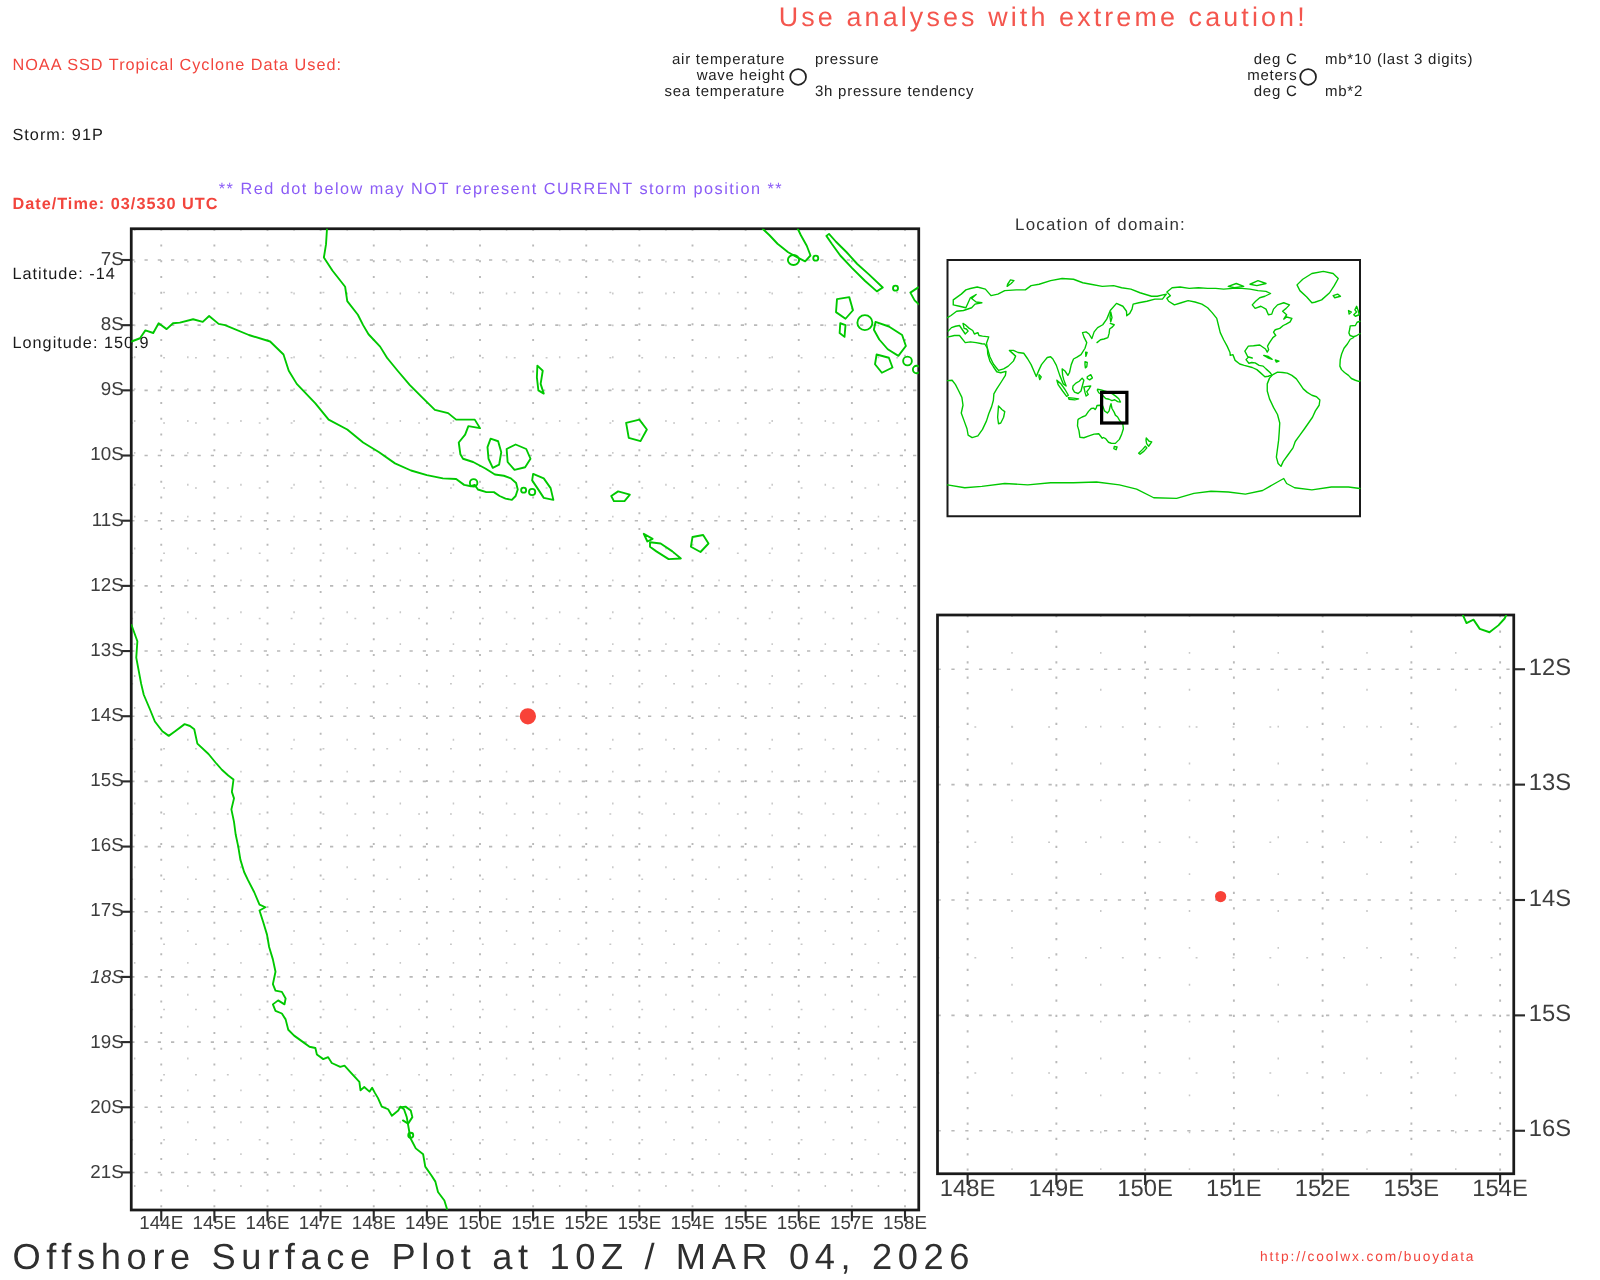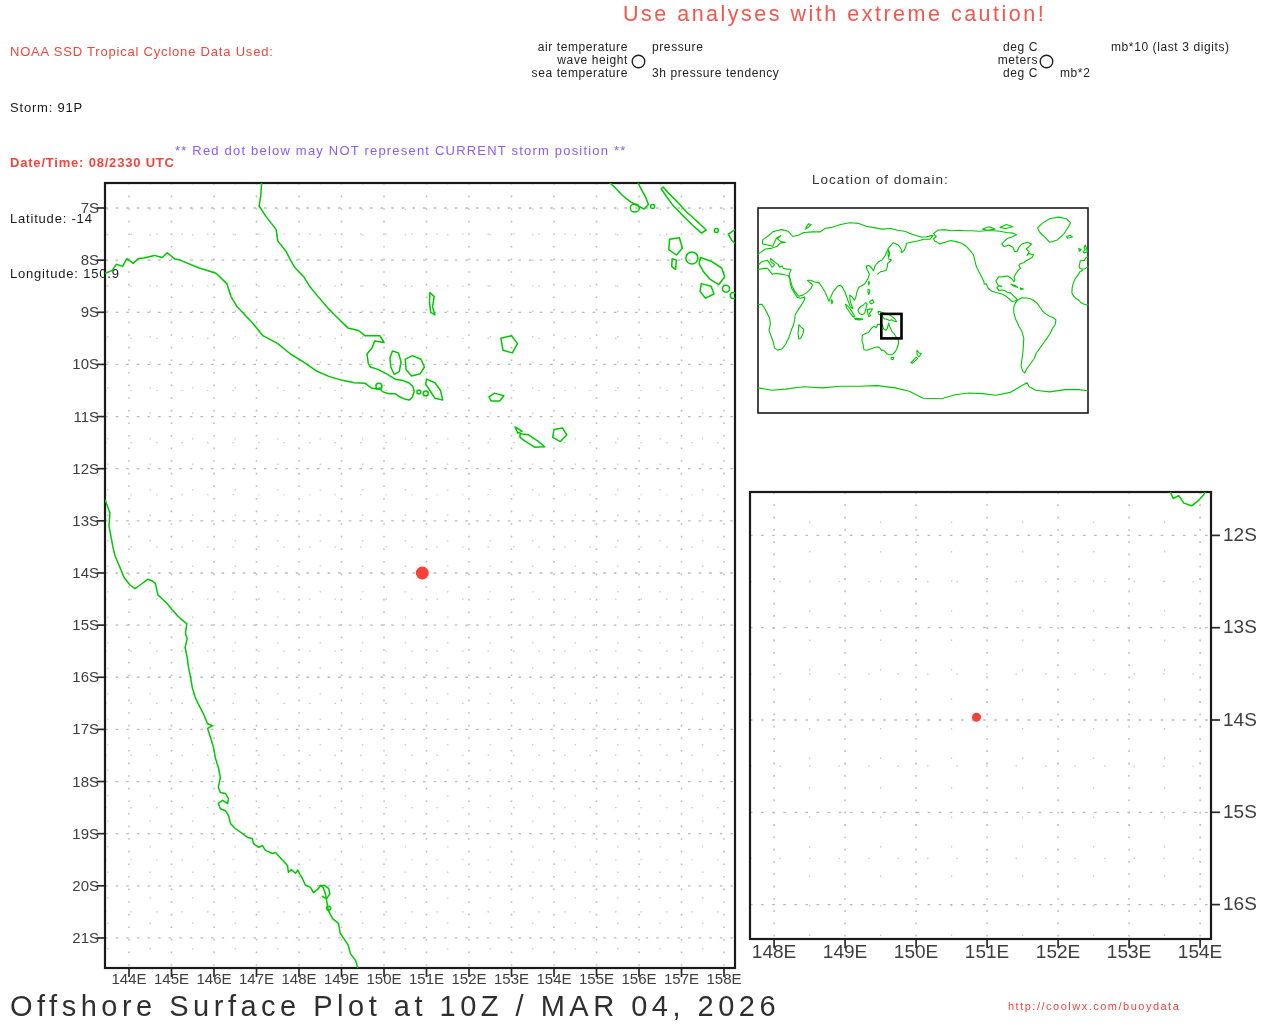--- a/index.html
+++ b/index.html
@@ -18,21 +18,21 @@
   .ftitle{font-size:29px;letter-spacing:4.5px;color:#2f2f2f;white-space:nowrap;font-weight:400;}
   .furl{font-size:11px;letter-spacing:1.5px;color:#f2453d;white-space:nowrap;}
   svg{position:absolute;overflow:visible;}
 </style>
 </head>
 <body>
 
 <div class="abs hdr" style="left:10px;top:6px;">
   <div class="red">NOAA SSD Tropical Cyclone Data Used:</div>
   <div>Storm: 91P</div>
-  <div class="red" style="font-weight:bold;">Date/Time: 08/2330 UTC</div>
+  <div class="red" style="font-weight:bold;">Date/Time: 03/3530 UTC</div>
   <div>Latitude: -14</div>
   <div>Longitude: 150.9</div>
 </div>
 
 <div class="abs caution" style="left:623px;top:2px;">Use analyses with extreme caution!</div>
 
 <div>
   <div class="abs leg leg-r" style="left:468px;top:40px;width:160px;">air temperature</div>
   <div class="abs leg leg-r" style="left:468px;top:53px;width:160px;">wave height</div>
   <div class="abs leg leg-r" style="left:468px;top:66px;width:160px;">sea temperature</div>
@@ -43,21 +43,21 @@
   <div class="abs leg" style="left:652px;top:66px;">3h pressure tendency</div>
 </div>
 
 <div>
   <div class="abs leg leg-r" style="left:938px;top:40px;width:100px;">deg C</div>
   <div class="abs leg leg-r" style="left:938px;top:53px;width:100px;">meters</div>
   <div class="abs leg leg-r" style="left:938px;top:66px;width:100px;">deg C</div>
   <svg style="left:1039px;top:54px;" width="16" height="16">
     <circle cx="7.5" cy="7.5" r="6.3" fill="none" stroke="#222" stroke-width="1.4"></circle>
   </svg>
-  <div class="abs leg" style="left:1111px;top:40px;">mb*10 (last 3 digits)</div>
+  <div class="abs leg" style="left:1060px;top:40px;">mb*10 (last 3 digits)</div>
   <div class="abs leg" style="left:1060px;top:66px;">mb*2</div>
 </div>
 
 <div class="abs warn" style="left:175px;top:143px;">** Red dot below may NOT represent CURRENT storm position **</div>
 
 <div class="abs inset-title" style="left:812px;top:172px;">Location of domain:</div>
 
 <svg id="world-map" style="left:756px;top:206px;" width="334" height="210">
   <rect x="2" y="2" width="330" height="205" fill="none" stroke="#1a1a1a" stroke-width="1.6"></rect>
   <g fill="none" stroke="#00c800" stroke-width="1.1" stroke-linejoin="round" stroke-linecap="round">
@@ -250,21 +250,21 @@
     <span class="axlab" style="left: 39px; width: 60px; text-align: right; top: 251.14px;">8S</span>
     <span class="axlab" style="left: 39px; width: 60px; text-align: right; top: 303.28px;">9S</span>
     <span class="axlab" style="left: 39px; width: 60px; text-align: right; top: 355.42px;">10S</span>
     <span class="axlab" style="left: 39px; width: 60px; text-align: right; top: 407.56px;">11S</span>
     <span class="axlab" style="left: 39px; width: 60px; text-align: right; top: 459.7px;">12S</span>
     <span class="axlab" style="left: 39px; width: 60px; text-align: right; top: 511.84px;">13S</span>
     <span class="axlab" style="left: 39px; width: 60px; text-align: right; top: 563.98px;">14S</span>
     <span class="axlab" style="left: 39px; width: 60px; text-align: right; top: 616.12px;">15S</span>
     <span class="axlab" style="left: 39px; width: 60px; text-align: right; top: 668.26px;">16S</span>
     <span class="axlab" style="left: 39px; width: 60px; text-align: right; top: 720.4px;">17S</span>
-    <span class="axlab" style="left: 39px; width: 60px; text-align: right; top: 772.54px;">18S</span>
+    <span class="axlab" style="left: 39px; width: 60px; text-align: right; top: 772.54px; font-style: italic;">18S</span>
     <span class="axlab" style="left: 39px; width: 60px; text-align: right; top: 824.68px;">19S</span>
     <span class="axlab" style="left: 39px; width: 60px; text-align: right; top: 876.82px;">20S</span>
     <span class="axlab" style="left: 39px; width: 60px; text-align: right; top: 928.96px;">21S</span>
   </div>
 
 <svg id="zoom-map" style="left:738px;top:480px;" width="500" height="482">
   <g id="zm-grid" stroke="#b9b9b9">
       <line x1="36.1" y1="12" x2="36.1" y2="459" stroke-dasharray="1.8 10.5" stroke-width="1.5"></line>
       <line x1="107.1" y1="12" x2="107.1" y2="459" stroke-dasharray="1.8 10.5" stroke-width="1.5"></line>
       <line x1="178.1" y1="12" x2="178.1" y2="459" stroke-dasharray="1.8 10.5" stroke-width="1.5"></line>

